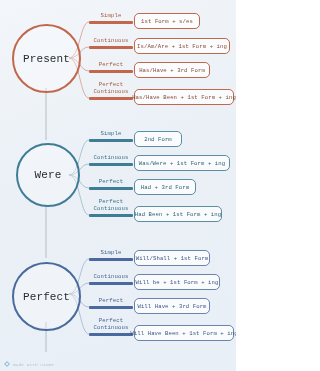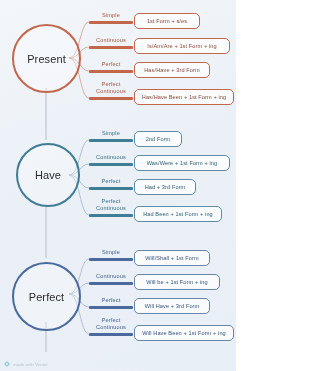--- a/index.html
+++ b/index.html
@@ -6,21 +6,21 @@
     margin: 0;
     padding: 0;
     background: #ffffff;
   }
   #canvas {
     position: relative;
     width: 236px;
     height: 371px;
     overflow: hidden;
     background: linear-gradient(160deg, #f3f6fa 0%, #eaf0f6 45%, #e9eff6 100%);
-    font-family: Liberation Sans, sans-serif;
+    font-family: Liberation Mono, monospace;
   }
   #wires {
     position: absolute;
     left: 0;
     top: 0;
     width: 236px;
     height: 371px;
     pointer-events: none;
   }
 
@@ -157,21 +157,21 @@
 
     <div class="branch-cap" style="left:89px; top:97px; width:44px;"></div>
     <div class="branch-name" style="left:86px; top:81px; width:50px;">Perfect
 Continuous</div>
     <div class="formula-box" style="left:134px; top:89px; width:100px; height:16px;">
       <span class="formula-text">Has/Have Been + 1st Form + ing</span>
     </div>
   </div>
 
   <div class="tense-node node-past" style="left:16px; top:143px; width:64px; height:64px;">
-    <span class="tense-label">Have</span>
+    <span class="tense-label">Were</span>
   </div>
 
   <div class="g-past">
 
     <div class="branch-cap" style="left:89px; top:139px; width:44px;"></div>
     <div class="branch-name" style="left:89px; top:130px; width:44px;">Simple</div>
     <div class="formula-box" style="left:134px; top:131px; width:48px; height:16px;">
       <span class="formula-text">2nd Form</span>
     </div>
 

